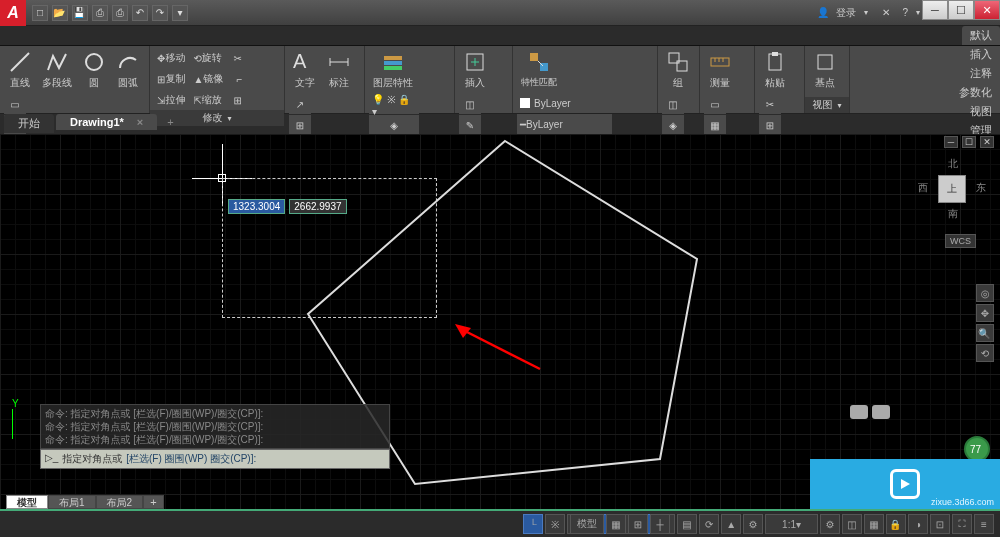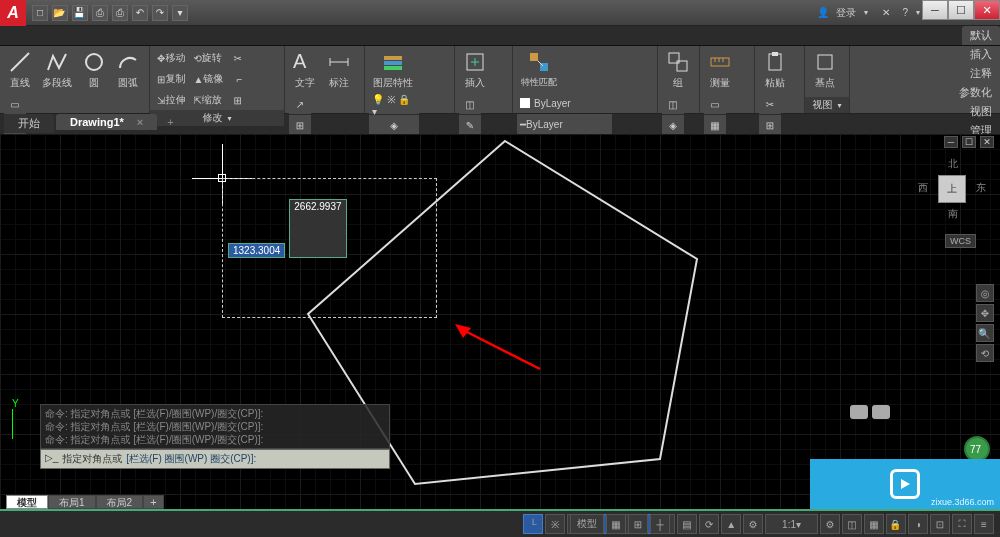--- a/index.html
+++ b/index.html
@@ -48,21 +48,21 @@
   background-size: 60px 60px, 60px 60px, 15px 15px, 15px 15px;
 }
 .viewport-ctrl { position: absolute; top: 2px; right: 6px; display: flex; gap: 4px; }
 .vc-btn { width: 14px; height: 12px; background: #333; border: 1px solid #555; color:#ccc; font-size:9px; display:flex;align-items:center;justify-content:center;}
 .crosshair-v { position: absolute; width: 1px; background: #fff; top:0; height:60px;}
 .crosshair-h { position: absolute; height: 1px; background: #fff; width:60px;}
 .pickbox { position: absolute; width: 8px; height: 8px; border: 1px solid #fff; }
 .selbox { position: absolute; border: 1px dashed #ccc; }
 .coord-tip { position: absolute; font-size: 10px; display: flex; gap: 4px; }
 .coord-tip span { padding: 1px 4px; border: 1px solid #5a8; }
-.coord-x { background: #2a5aa0; color: #fff; margin-top: 44px; }
+.coord-x { background: #2a5aa0; color: #fff; }
 .coord-y { background: #333; color: #fff; }
 
 
 .polygon { position: absolute; }
 .arrow { position: absolute; }
 
 
 .viewcube { position: absolute; top: 25px; right: 18px; width: 60px; height: 60px; }
 .vc-face { position:absolute; left:16px; top:16px; width:28px; height:28px; background:#ccc; border:1px solid #888; display:flex;align-items:center;justify-content:center;color:#333;font-size:10px;}
 .vc-dir { position:absolute; color:#888; font-size:10px; }

